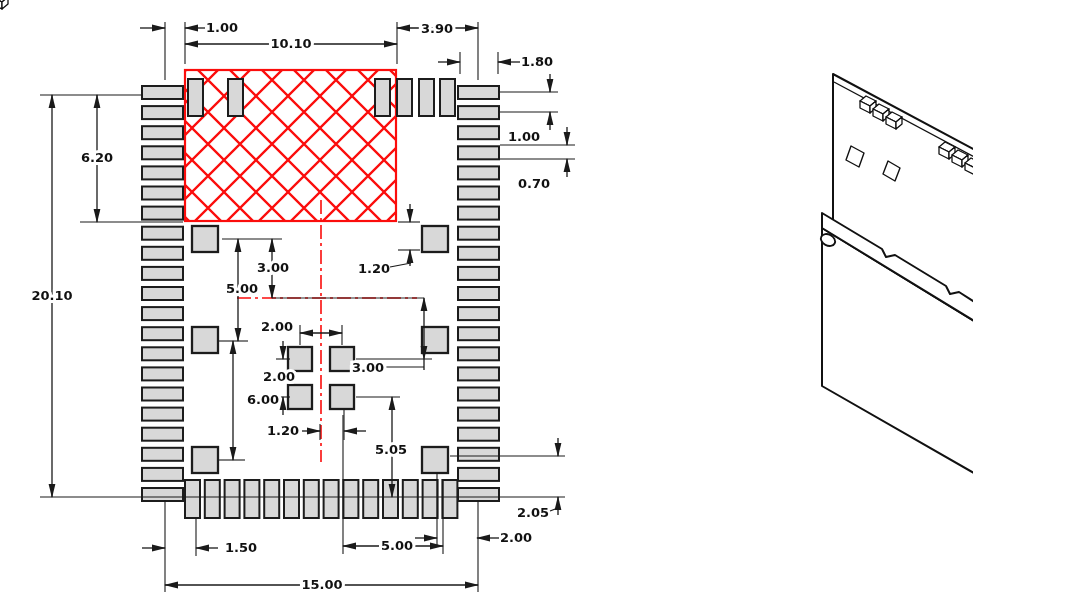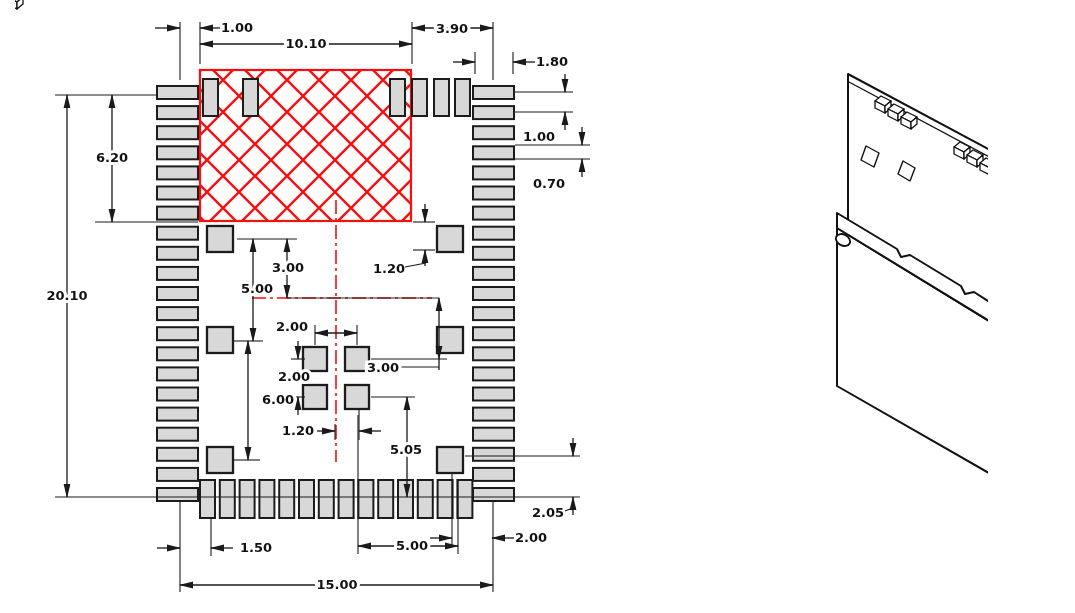--- a/index.html
+++ b/index.html
@@ -1,17 +1,17 @@
 <!DOCTYPE html>
 <html><head>
 <meta charset="utf-8">
 <style>
   html,body{margin:0;padding:0;background:#ffffff;}
   #stage{position:relative;width:973px;height:613px;background:#fff;overflow:hidden;
-         font-family:"DejaVu Sans","Liberation Sans",sans-serif;margin-left:15px;}
+         font-family:"DejaVu Sans","Liberation Sans",sans-serif;}
   svg{position:absolute;left:0;top:0;}
   .ext{stroke:var(--line);stroke-width:1.1;fill:none;}
   .dimline{stroke:var(--line);stroke-width:1.3;fill:none;}
   .lead{stroke:var(--line);stroke-width:1.2;fill:none;}
   .pad{fill:var(--pad-fill);stroke:var(--pad-stroke);stroke-width:2;}
   .sq{fill:var(--pad-fill);stroke:var(--pad-stroke);stroke-width:2.3;}
   .dimtext{font:700 13px "DejaVu Sans","Liberation Sans",sans-serif;fill:#111;text-anchor:middle;}
   .halo{stroke:#ffffff;stroke-width:6px;paint-order:stroke;}
   .redline{stroke:var(--red);stroke-width:1.6;fill:none;stroke-dasharray:14 4 3 4;}
   .iso{fill:#ffffff;stroke:#111;stroke-width:2;stroke-linejoin:round;}

